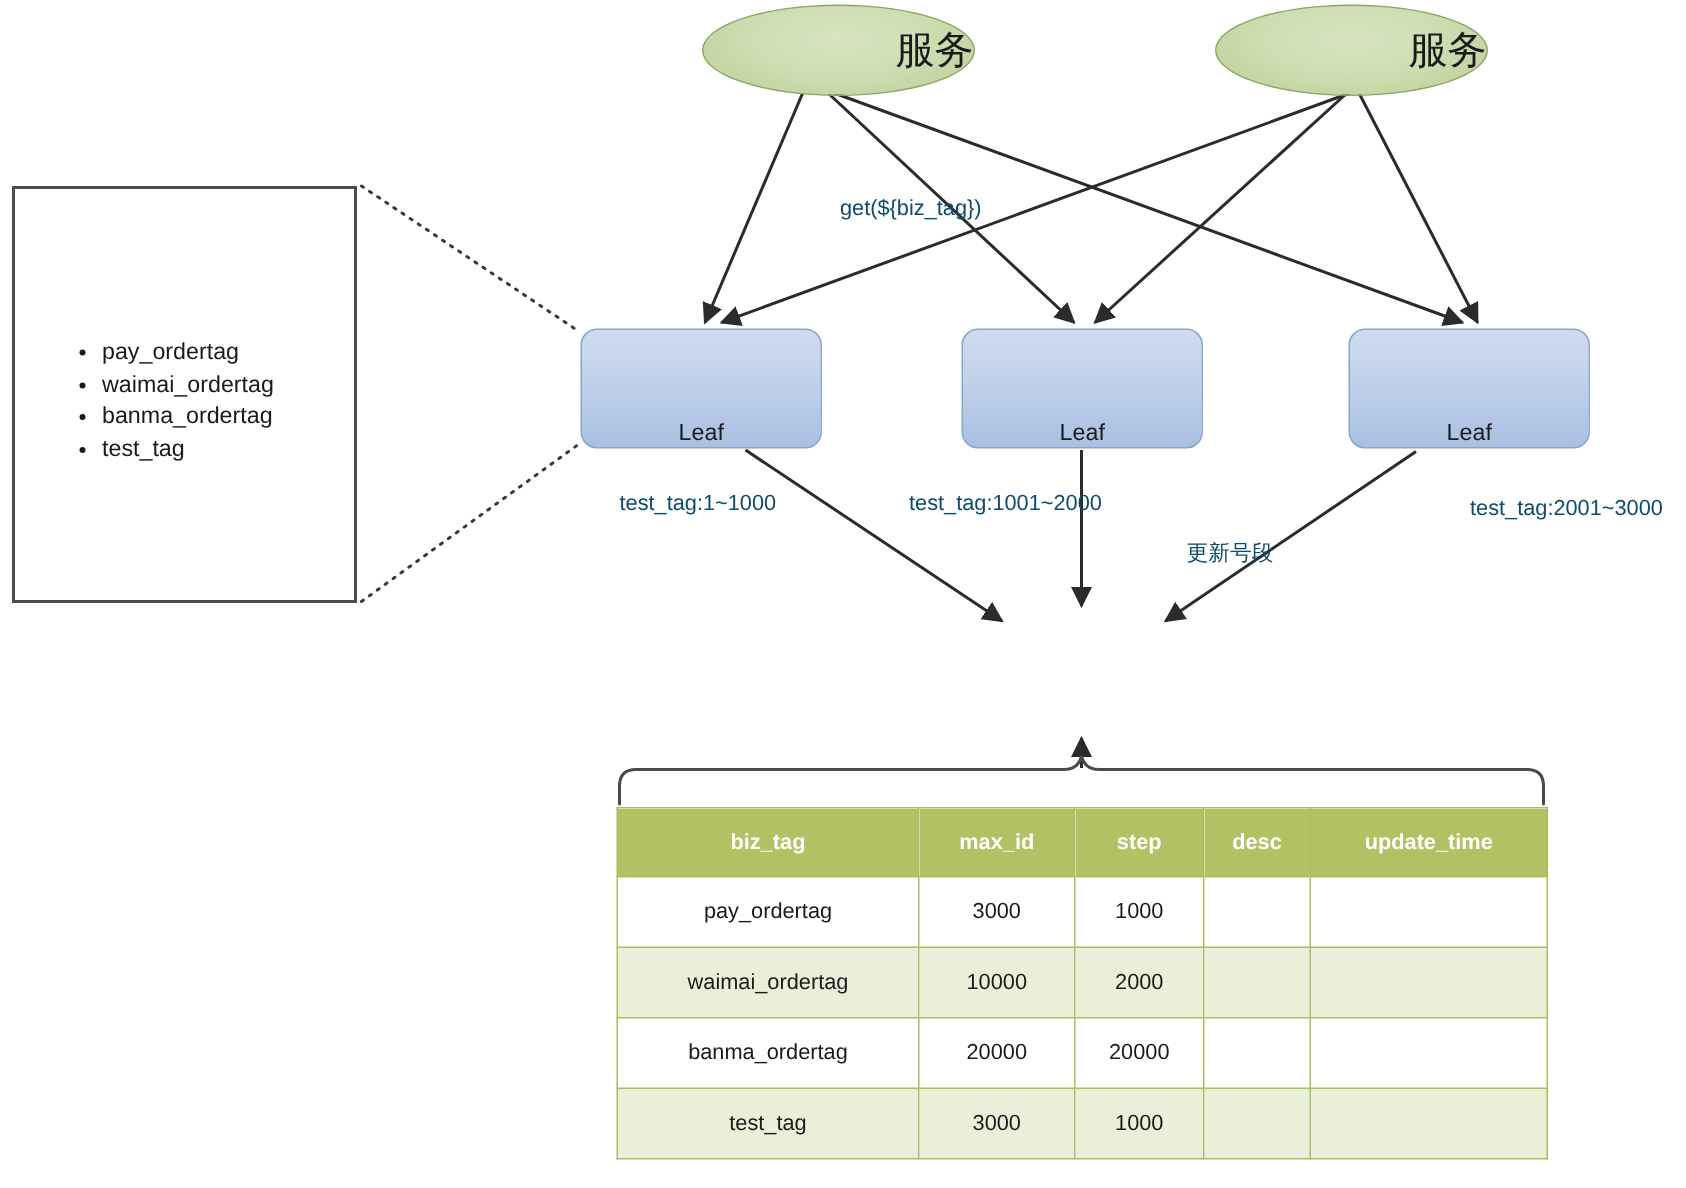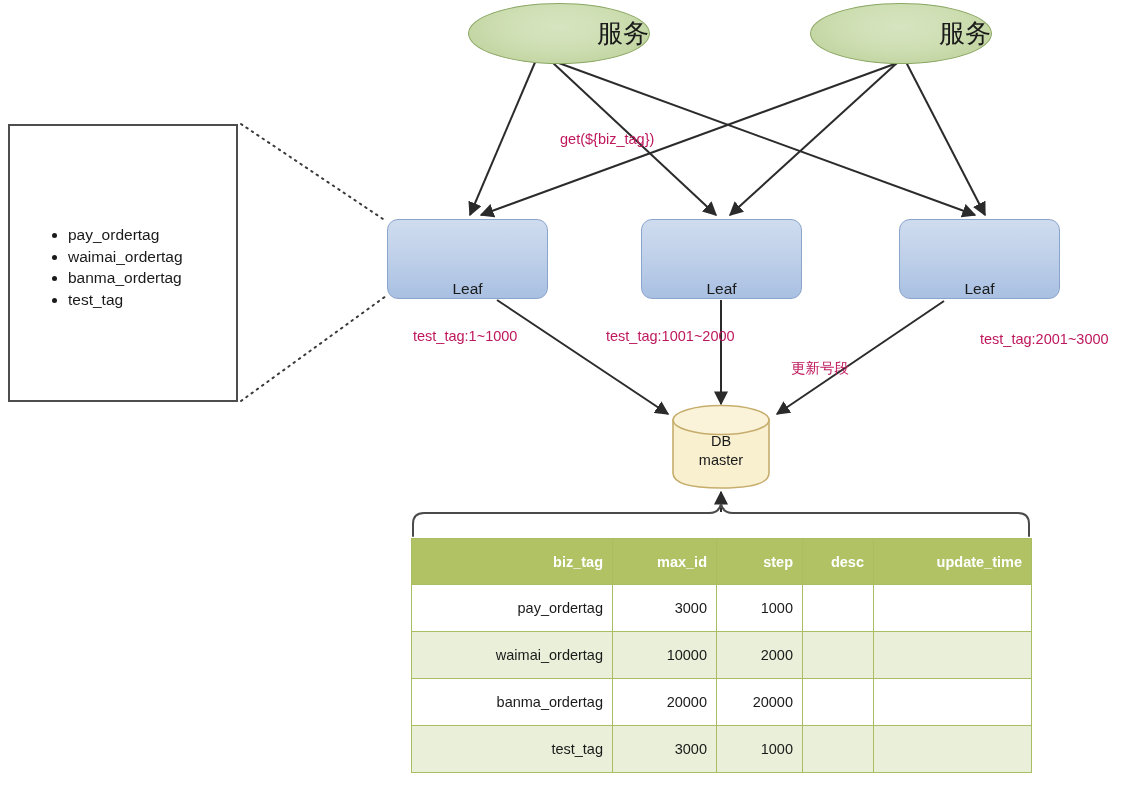--- a/index.html
+++ b/index.html
@@ -111,21 +111,21 @@
     text-align: center;
     font-size: 14.5px;
     line-height: 19px;
     color: #1a1a1a;
   }
 
   
   .elabel {
     position: absolute;
     font-size: 14.5px;
-    color: #be185d;
+    color: #0c4a6e;
     white-space: nowrap;
   }
   #lbl-get     { left: 560px; top: 131px; }
   #lbl-range-1 { left: 413px; top: 328px; }
   #lbl-range-2 { left: 606px; top: 328px; }
   #lbl-range-3 { left: 944px; top: 331px; margin-left: 36px; }
   #lbl-update  { left: 791px; top: 359px; }
 
   
   .tbl {
@@ -133,21 +133,21 @@
     left: 411px;
     top: 538px;
     width: 620px;
     border-collapse: collapse;
     font-size: 14.5px;
     table-layout: fixed;
   }
   .tbl th, .tbl td {
     border: 1px solid #a9bd62;
     padding: 0 9px;
-    text-align: right;
+    text-align: center;
     height: 47px;
     box-sizing: border-box;
     overflow: hidden;
   }
   .tbl th {
     background: #b0c263;
     color: #ffffff;
     font-weight: bold;
     height: 46px;
   }
@@ -215,30 +215,20 @@
   <div class="leaf" id="leaf-1">
     <span>Leaf</span>
   </div>
   <div class="leaf" id="leaf-2">
     <span>Leaf</span>
   </div>
   <div class="leaf" id="leaf-3">
     <span>Leaf</span>
   </div>
 
-  <div class="db">
-    <svg width="98" height="85" viewBox="0 0 98 85" xmlns="http://www.w3.org/2000/svg">
-      <path d="M 1 16 L 1 69 Q 1 84 49 84 Q 97 84 97 69 L 97 16 Z" fill="#f9f0cf" stroke="#c6ad6c" stroke-width="1.6"></path>
-      <ellipse cx="49" cy="16" rx="48" ry="14.5" fill="#faf3da" stroke="#c6ad6c" stroke-width="1.6"></ellipse>
-    </svg>
-    <div class="db-label">
-      <div>DB</div>
-      <div>master</div>
-    </div>
-  </div>
 
   <div class="elabel" id="lbl-get">get(${biz_tag})</div>
   <div class="elabel" id="lbl-range-1">test_tag:1~1000</div>
   <div class="elabel" id="lbl-range-2">test_tag:1001~2000</div>
   <div class="elabel" id="lbl-range-3">test_tag:2001~3000</div>
   <div class="elabel" id="lbl-update">更新号段</div>
 
   <table class="tbl">
     <thead>
       <tr>

